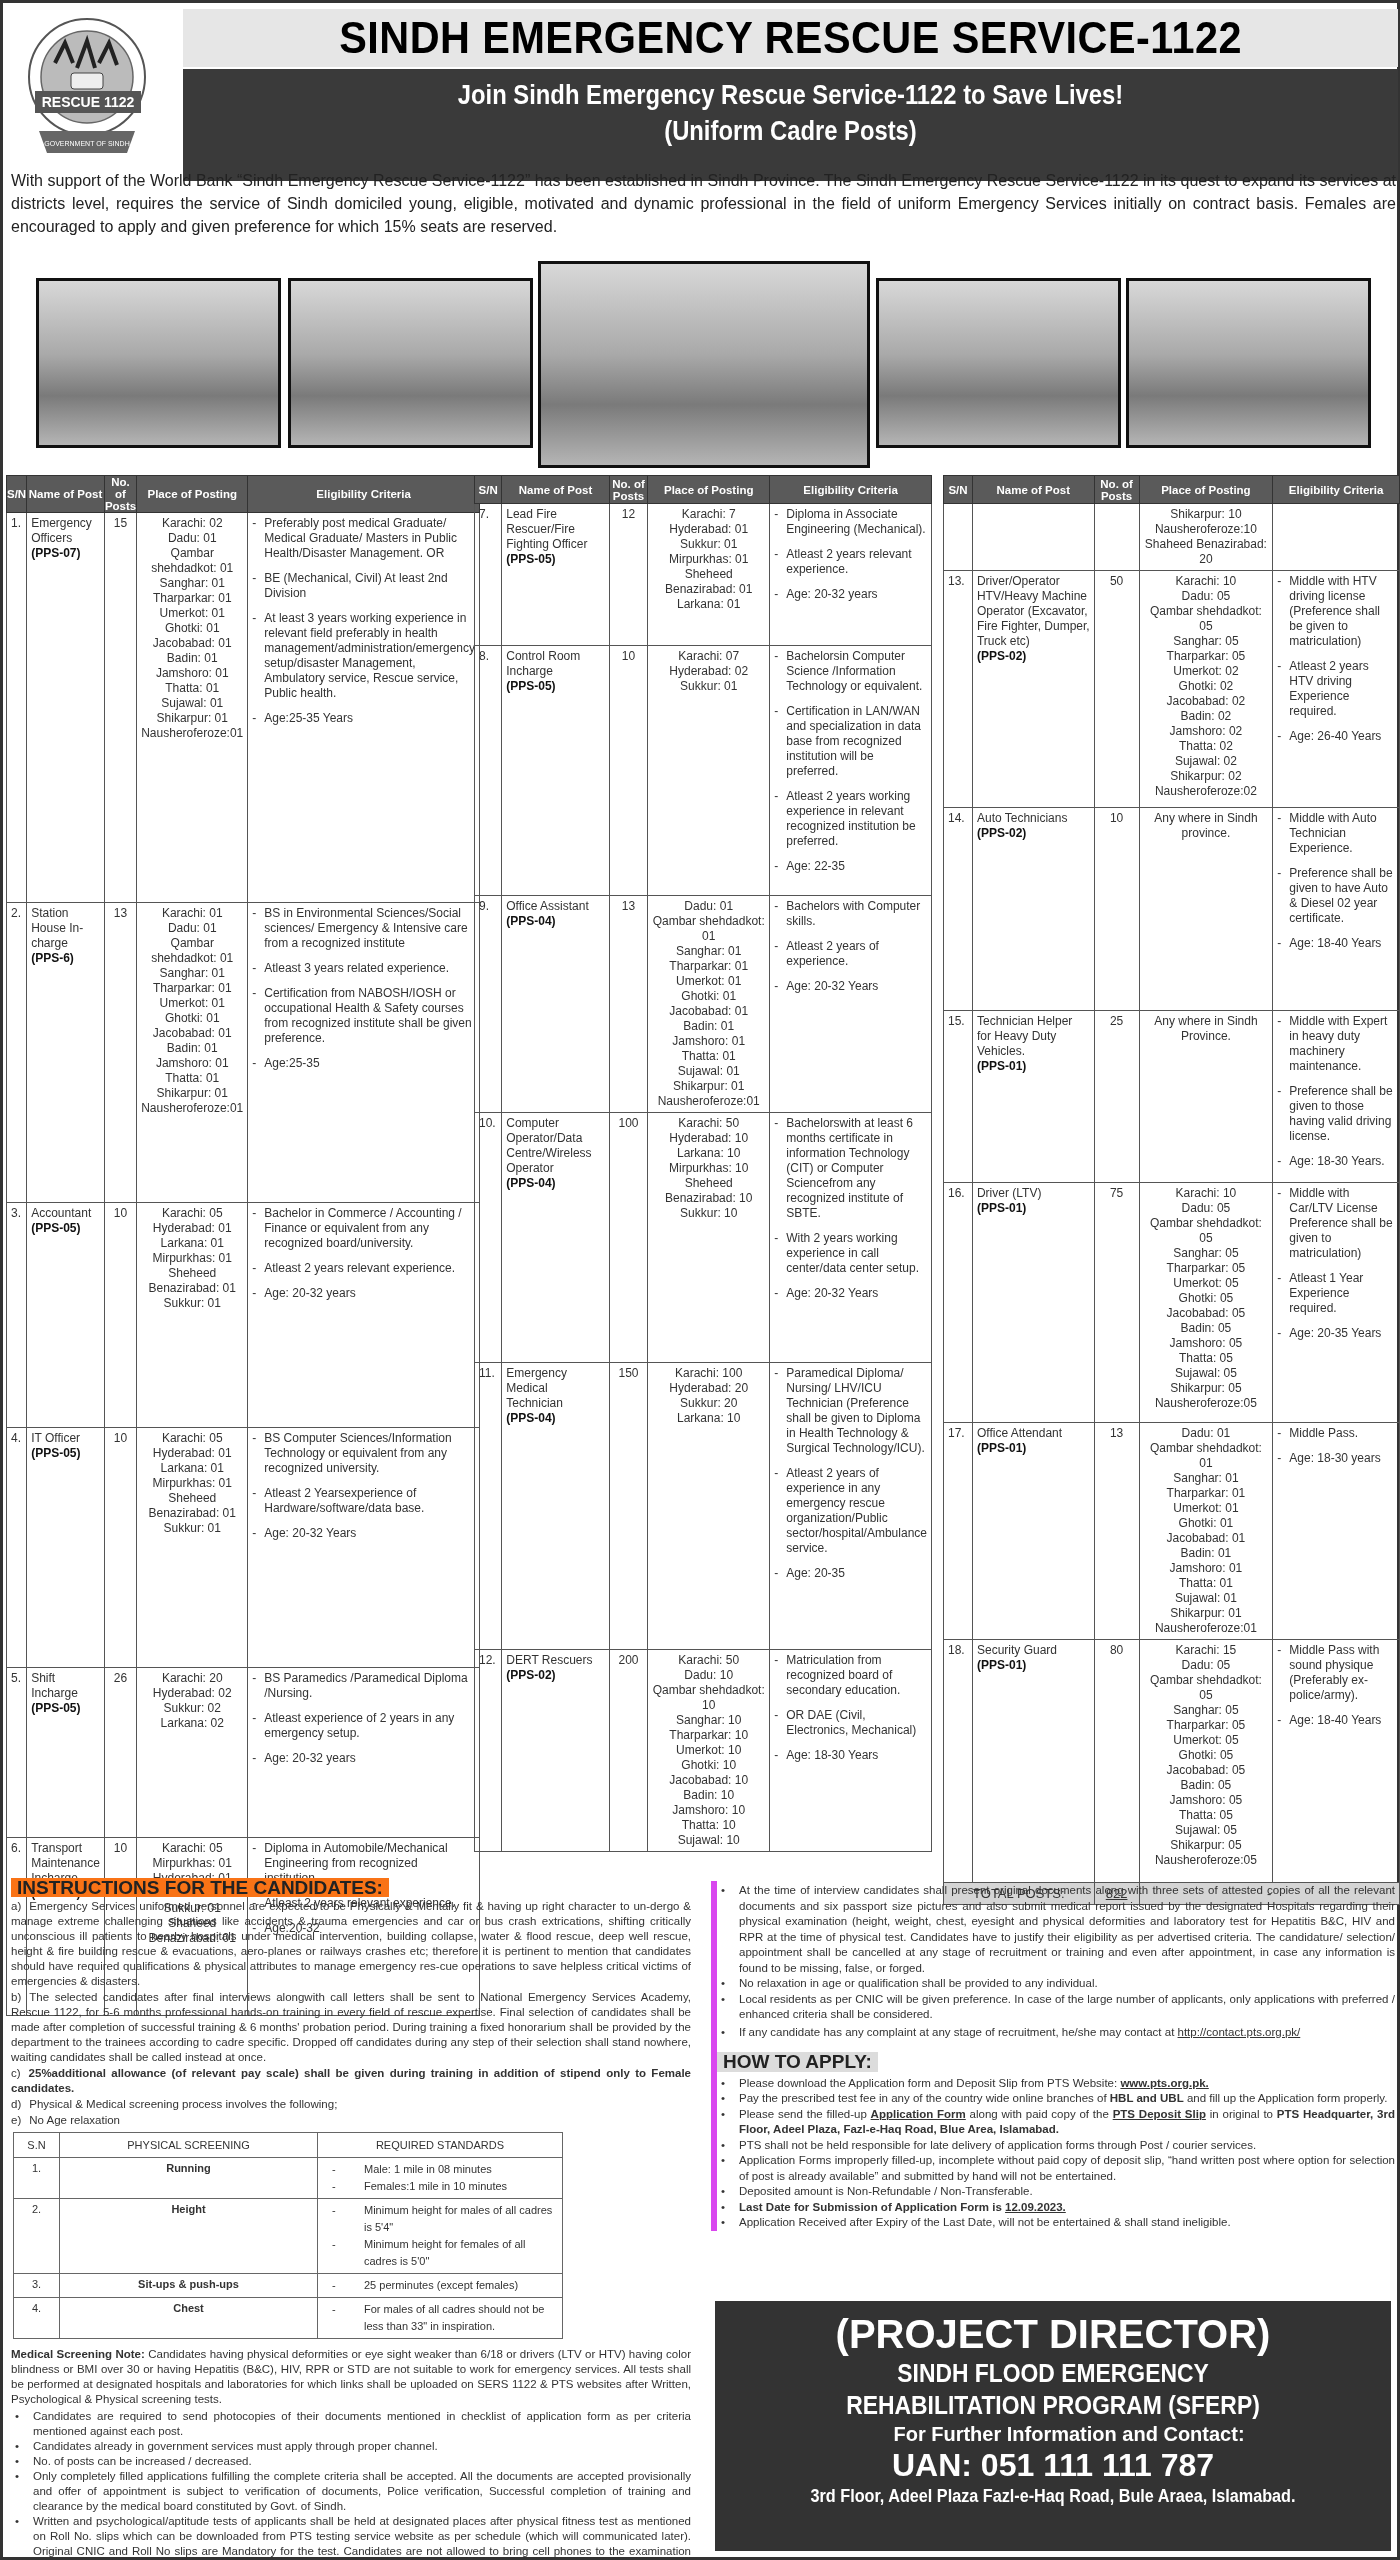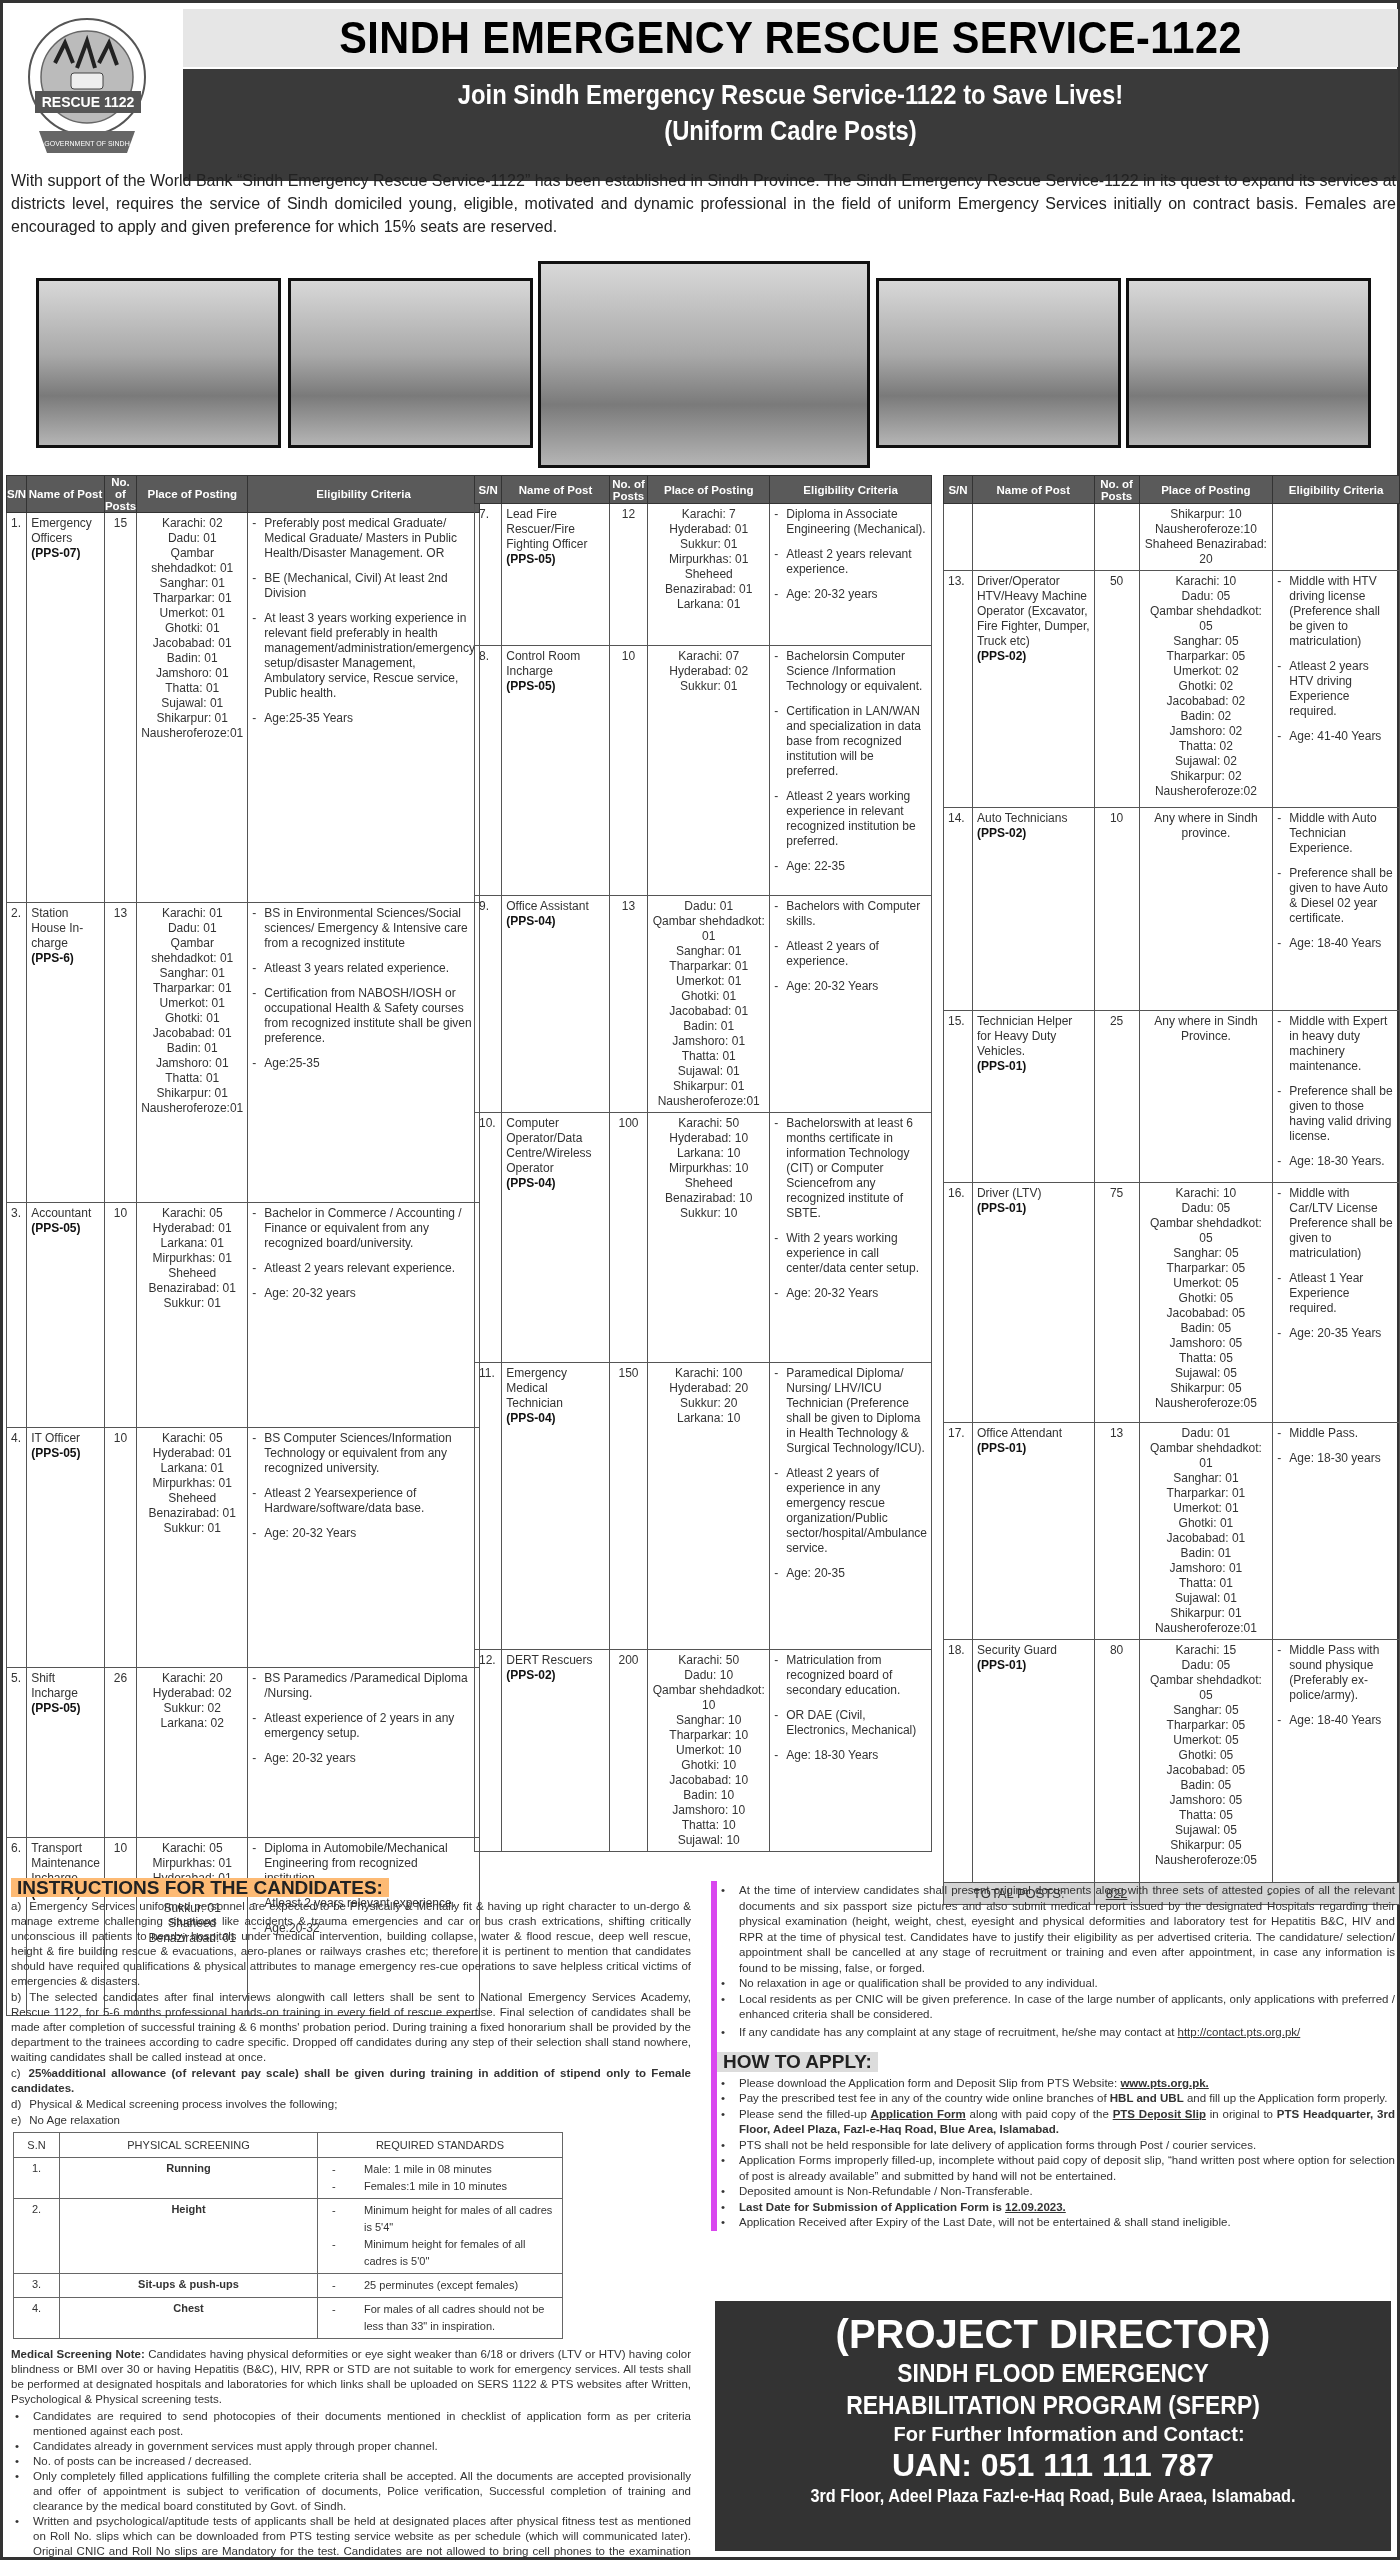--- a/index.html
+++ b/index.html
@@ -28,21 +28,21 @@
   td.num { text-align: center; }
   td.place { text-align: center; }
   td.place div { line-height: 15px; }
   td.name b { font-weight: bold; color: #111; }
   .crit div { position: relative; padding-left: 12px; margin-bottom: 10px; }
   .crit div::before { content: "-"; position: absolute; left: 0; }
   tr.total td { background: #d5d5d5; font-weight: normal; border: 1.5px solid #555; font-size: 13px; }
 
   
   .instr { position: absolute; left: 8px; top: 1875px; width: 680px; font-size: 11.5px; line-height: 15px; color: #333; }
-  .section-head { background: #fdba74; display: inline-block; font-weight: bold; font-size: 19px; padding: 2px 6px; color: #222; margin-bottom: 2px; }
+  .section-head { background: #f97316; display: inline-block; font-weight: bold; font-size: 19px; padding: 2px 6px; color: #222; margin-bottom: 2px; }
   .para { text-align: justify; margin-bottom: 1px; }
   .para .lbl { margin-right: 8px; }
   table.phys { width: 550px; border-collapse: collapse; margin: 4px 0 8px 2px; font-size: 11px; }
   table.phys th { border: 1px solid #666; height: 25px; font-weight: normal; color: #333; }
   table.phys td { border: 1px solid #666; padding: 3px 6px; vertical-align: top; }
   table.phys td.c { text-align: center; }
   table.phys .std div { padding-left: 40px; position: relative; line-height: 17px; }
   table.phys .std div::before { content: "-"; position: absolute; left: 8px; }
   ul.bul { list-style: none; margin-top: 2px; }
   ul.bul li { position: relative; padding-left: 22px; text-align: justify; }
@@ -424,21 +424,21 @@
             <div>Badin: 02</div>
             <div>Jamshoro: 02</div>
             <div>Thatta: 02</div>
             <div>Sujawal: 02</div>
             <div>Shikarpur: 02</div>
             <div>Nausheroferoze:02</div>
           </td>
           <td class="crit">
             <div>Middle with HTV driving license (Preference shall be given to matriculation)</div>
             <div>Atleast 2 years HTV driving Experience required.</div>
-            <div>Age: 41-40 Years</div>
+            <div>Age: 26-40 Years</div>
           </td>
         </tr>
         <tr style="height: 203px;">
           <td class="sn">14.</td>
           <td class="name"><div>Auto Technicians</div><b>(PPS-02)</b></td>
           <td class="num">10</td>
           <td class="place">
             <div>Any where in Sindh province.</div>
           </td>
           <td class="crit">

